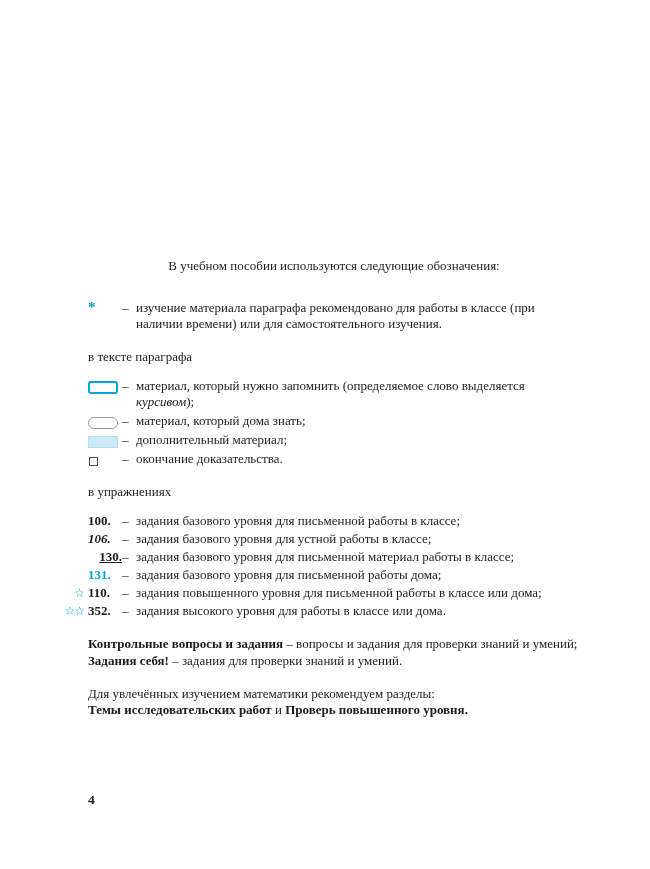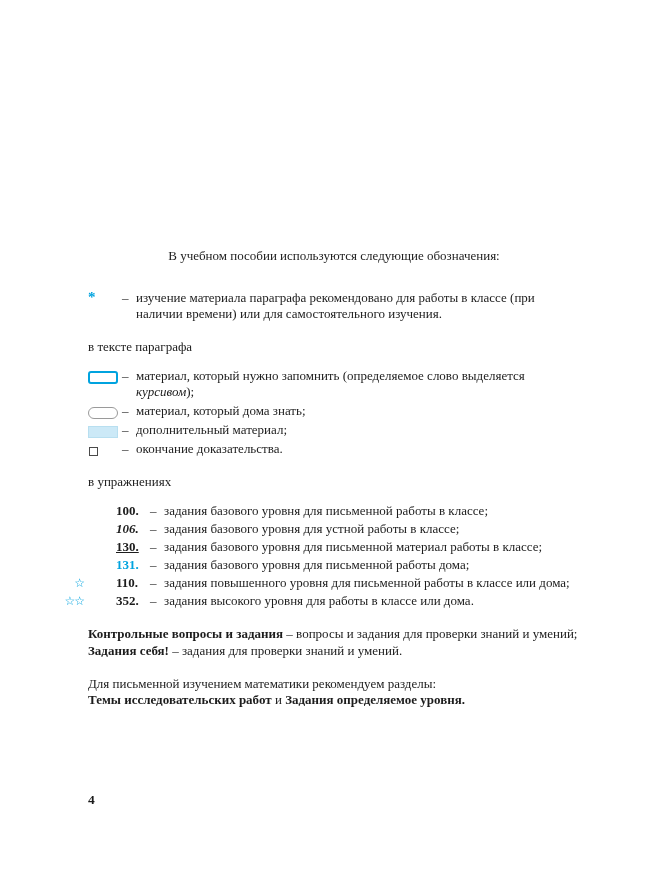--- a/index.html
+++ b/index.html
@@ -9,21 +9,21 @@
     width: 650px;
     height: 869px;
     background: #ffffff;
     font-family: "Liberation Serif", "DejaVu Serif", serif;
     color: #1c1c1c;
     overflow: hidden;
   }
   .content {
     position: absolute;
     left: 88px;
-    top: 248px;
+    top: 258px;
     width: 492px;
     font-size: 13px;
     line-height: 16px;
   }
   .intro-title { text-align: center; margin-bottom: 26px; }
   .section { margin-bottom: 17px; }
   .sec-heading { margin-bottom: 13px; }
 
   .legend-row { display: flex; align-items: flex-start; margin-bottom: 3px; }
   .legend-marker { width: 34px; flex: none; }
@@ -41,23 +41,23 @@
   .ex-row { position: relative; display: flex; align-items: baseline; margin-bottom: 2px; }
   .ex-stars {
     position: absolute;
     left: -31px;
     width: 27px;
     text-align: right;
     color: var(--accent, #00a3df);
     font-size: 12px;
     letter-spacing: -1px;
   }
-  .ex-num { width: 34px; flex: none; font-weight: bold; margin-left: 28px; }
+  .ex-num { width: 34px; flex: none; font-weight: bold; }
   .ex-num.italic { font-style: italic; }
-  .ex-num.underline { text-decoration: underline; }
+  .ex-num.underline { text-decoration: underline; text-align: right; }
   .ex-num.blue { color: var(--accent, #00a3df); }
 
   .bold { font-weight: bold; text-align: center; }
   .ital { font-style: italic; }
 
   .hang { padding-left: 30px; text-indent: -30px; margin-bottom: 1px; }
   .footer-note { margin-top: 10px; }
 
   .page-number {
     position: absolute;
@@ -152,20 +152,20 @@
         <span class="legend-text">задания высокого уровня для работы в классе или дома.</span>
       </div>
     </div>
 
     <div class="section">
       <p class="hang"><span class="bold">Контрольные вопросы и задания</span><span> – вопросы и задания для проверки знаний и умений;</span></p>
       <p class="hang"><span class="bold">Задания себя!</span><span> – задания для проверки знаний и умений.</span></p>
     </div>
 
     <div class="footer-note">
-      <p>Для письменной изучением математики рекомендуем разделы:</p>
-      <p><span class="bold">Темы исследовательских работ</span><span> и </span><span class="bold">Задания определяемое уровня.</span></p>
+      <p>Для увлечённых изучением математики рекомендуем разделы:</p>
+      <p><span class="bold">Темы исследовательских работ</span><span> и </span><span class="bold">Проверь повышенного уровня.</span></p>
     </div>
 
   </div>
 
   <div class="page-number">4</div>
 </div>
 
 </body></html>

